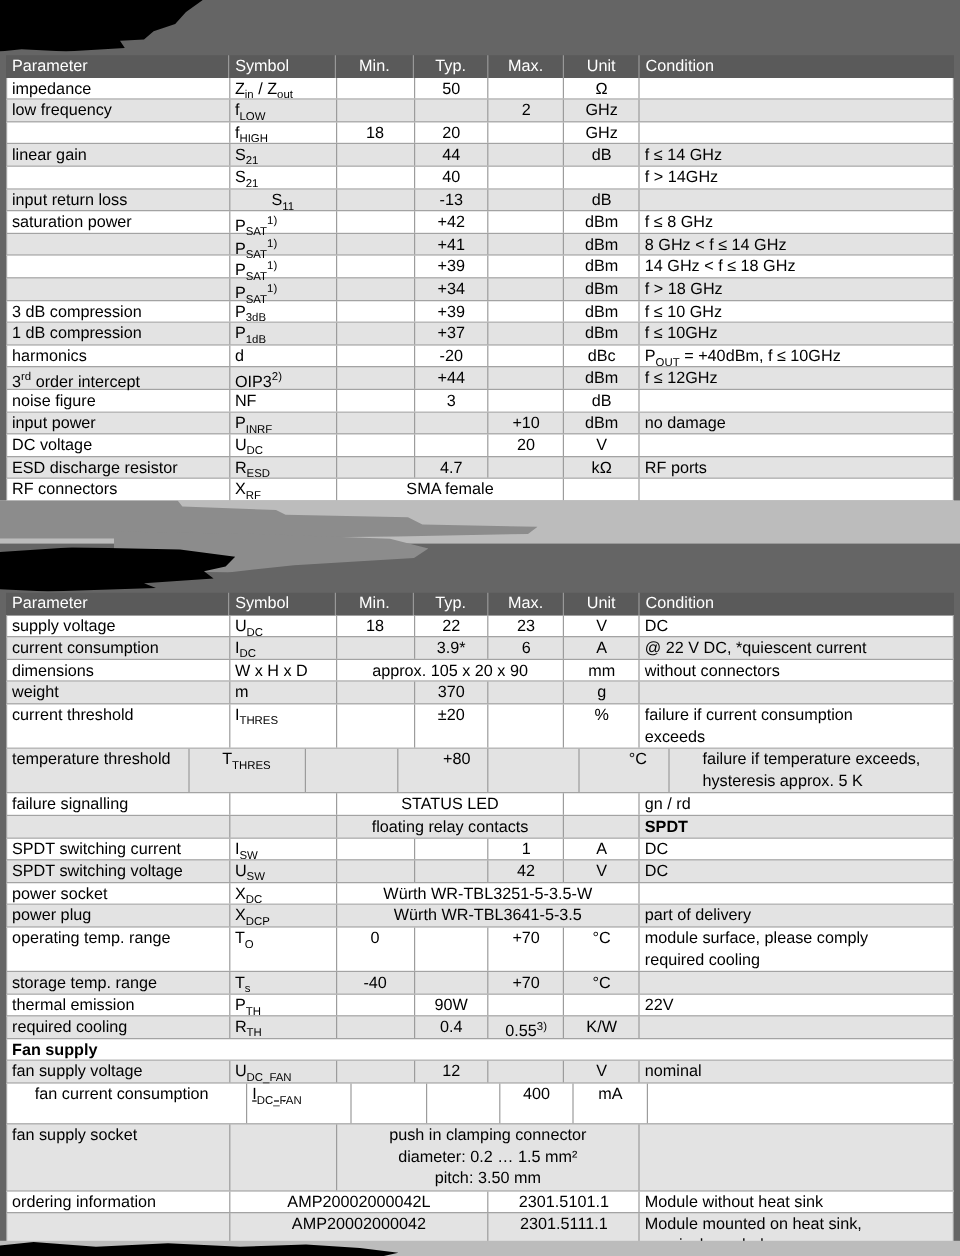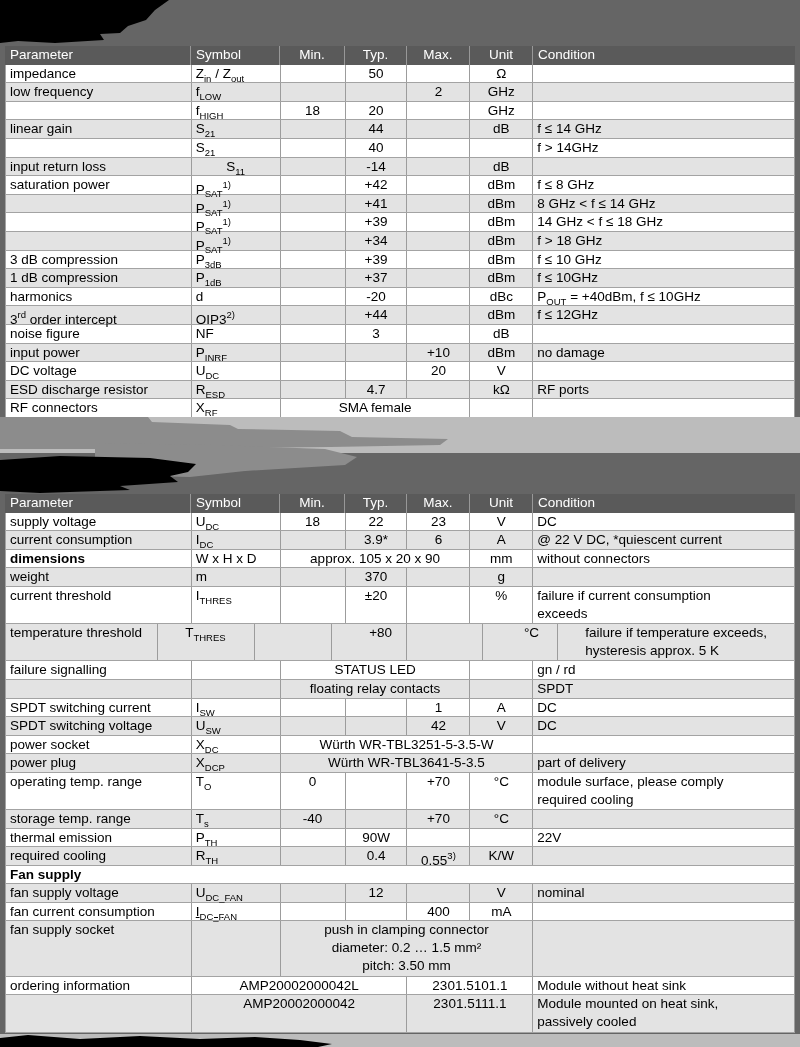--- a/index.html
+++ b/index.html
@@ -97,21 +97,21 @@
         <div class="tcell ac" style="width: 65px;"></div>
         <div class="tcell ac" style="width: 62px;">40</div>
         <div class="tcell ac" style="width: 63px;"></div>
         <div class="tcell ac" style="width: 63px;"></div>
         <div class="tcell al" style="width: 262px;">f &gt; 14GHz</div>
       </div>
       <div class="trow g" style="height: 18.6px;">
         <div class="tcell al" style="width: 186px;">input return loss</div>
         <div class="tcell al" style="width: 89px; text-align: center;">S<sub>11</sub></div>
         <div class="tcell ac" style="width: 65px;"></div>
-        <div class="tcell ac" style="width: 62px;">-14</div>
+        <div class="tcell ac" style="width: 62px;">-13</div>
         <div class="tcell ac" style="width: 63px;"></div>
         <div class="tcell ac" style="width: 63px;">dB</div>
         <div class="tcell al" style="width: 262px;"></div>
       </div>
       <div class="trow w" style="height: 18.6px;">
         <div class="tcell al" style="width: 186px;">saturation power</div>
         <div class="tcell al" style="width: 89px;">P<sub>SAT</sub><sup>1)</sup></div>
         <div class="tcell ac" style="width: 65px;"></div>
         <div class="tcell ac" style="width: 62px;">+42</div>
         <div class="tcell ac" style="width: 63px;"></div>
@@ -253,21 +253,21 @@
       <div class="trow g" style="height: 18.6px;">
         <div class="tcell al" style="width: 186px;">current consumption</div>
         <div class="tcell al" style="width: 89px;">I<sub>DC</sub></div>
         <div class="tcell ac" style="width: 65px;"></div>
         <div class="tcell ac" style="width: 62px;">3.9*</div>
         <div class="tcell ac" style="width: 63px;">6</div>
         <div class="tcell ac" style="width: 63px;">A</div>
         <div class="tcell al" style="width: 262px;">@ 22 V DC, *quiescent current</div>
       </div>
       <div class="trow w" style="height: 18.6px;">
-        <div class="tcell al" style="width: 186px; font-weight: bold;">dimensions</div>
+        <div class="tcell al" style="width: 186px;">dimensions</div>
         <div class="tcell al" style="width: 89px;">W x H x D</div>
         <div class="tcell ac" style="width: 190px;">approx. 105 x 20 x 90</div>
         <div class="tcell ac" style="width: 63px;">mm</div>
         <div class="tcell al" style="width: 262px;">without connectors</div>
       </div>
       <div class="trow g" style="height: 18.6px;">
         <div class="tcell al" style="width: 186px;">weight</div>
         <div class="tcell al" style="width: 89px;">m</div>
         <div class="tcell ac" style="width: 65px;"></div>
         <div class="tcell ac" style="width: 62px;">370</div>
@@ -298,21 +298,21 @@
         <div class="tcell al" style="width: 89px;"></div>
         <div class="tcell ac" style="width: 190px;">STATUS LED</div>
         <div class="tcell ac" style="width: 63px;"></div>
         <div class="tcell al" style="width: 262px;">gn / rd</div>
       </div>
       <div class="trow g" style="height: 18.6px;">
         <div class="tcell al" style="width: 186px;"></div>
         <div class="tcell al" style="width: 89px;"></div>
         <div class="tcell ac" style="width: 190px;">floating relay contacts</div>
         <div class="tcell ac" style="width: 63px;"></div>
-        <div class="tcell al" style="width: 262px;">SPDT</div>
+        <div class="tcell al" style="width: 262px; font-weight: bold;">SPDT</div>
       </div>
       <div class="trow w" style="height: 18.6px;">
         <div class="tcell al" style="width: 186px;">SPDT switching current</div>
         <div class="tcell al" style="width: 89px;">I<sub>SW</sub></div>
         <div class="tcell ac" style="width: 65px;"></div>
         <div class="tcell ac" style="width: 62px;"></div>
         <div class="tcell ac" style="width: 63px;">1</div>
         <div class="tcell ac" style="width: 63px;">A</div>
         <div class="tcell al" style="width: 262px;">DC</div>
       </div>
@@ -378,21 +378,21 @@
       </div>
       <div class="trow g" style="height: 18.6px;">
         <div class="tcell al" style="width: 186px;">fan supply voltage</div>
         <div class="tcell al" style="width: 89px;">U<sub>DC_FAN</sub></div>
         <div class="tcell ac" style="width: 65px;"></div>
         <div class="tcell ac" style="width: 62px;">12</div>
         <div class="tcell ac" style="width: 63px;"></div>
         <div class="tcell ac" style="width: 63px;">V</div>
         <div class="tcell al" style="width: 262px;">nominal</div>
       </div>
-      <div class="trow w" style="height: 18px;">
+      <div class="trow w" style="height: 34px; padding-left: 19px;">
         <div class="tcell al" style="width: 186px;">fan current consumption</div>
         <div class="tcell al" style="width: 89px; text-decoration: underline;">I<sub>DC_FAN</sub></div>
         <div class="tcell ac" style="width: 65px;"></div>
         <div class="tcell ac" style="width: 62px;"></div>
         <div class="tcell ac" style="width: 63px;">400</div>
         <div class="tcell ac" style="width: 63px;">mA</div>
         <div class="tcell al" style="width: 262px;"></div>
       </div>
       <div class="trow g" style="height: 55.8px;">
         <div class="tcell al" style="width: 186px;">fan supply socket</div>

